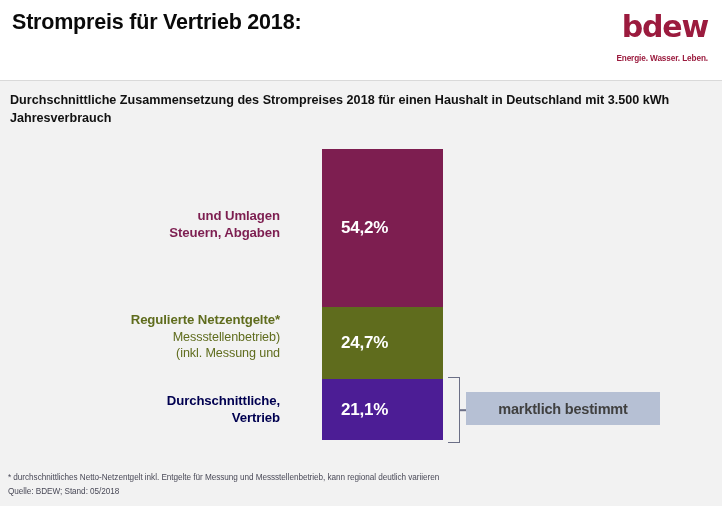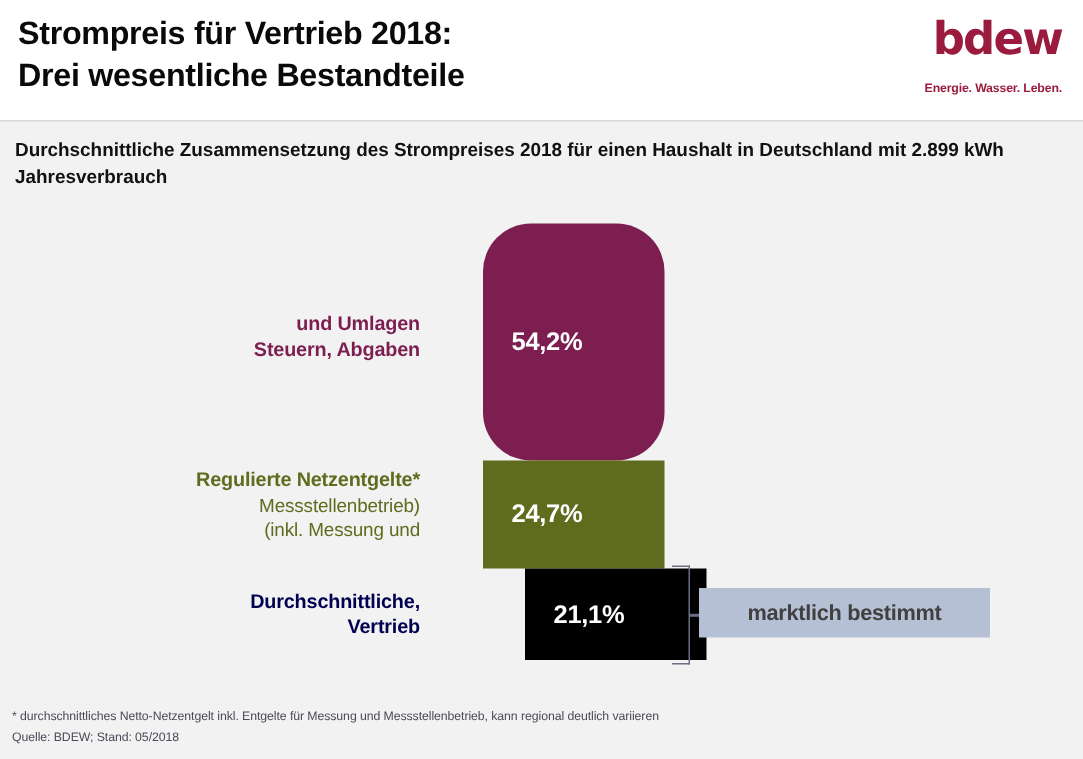--- a/index.html
+++ b/index.html
@@ -108,23 +108,23 @@
     position: absolute;
     left: 19px;
     top: 50%;
     transform: translateY(-50%);
     color: #ffffff;
     font-size: 17px;
     font-weight: bold;
     letter-spacing: -0.2px;
     white-space: nowrap;
   }
-  .seg-taxes  { height: 158px; background: #7d1e50; border-radius: 32px; }
+  .seg-taxes  { height: 158px; background: #7d1e50; }
   .seg-grid   { height: 72px;  background: #5f6c1d; }
-  .seg-supply { height: 61px;  background: #000000; margin-left: 28px; }
+  .seg-supply { height: 61px;  background: #4c1d95; }
 
   
   .cat-label {
     position: absolute;
     right: 442px;
     text-align: right;
     line-height: 1.28;
     white-space: nowrap;
   }
   .cat-label .main {
@@ -193,31 +193,30 @@
     letter-spacing: -0.05px;
   }
   .footnote-line { display: block; white-space: nowrap; }
 </style>
 </head>
 <body>
 
 <div class="header">
   <div class="header-title">
     <span>Strompreis für Vertrieb 2018:</span>
-    <span class="line2">Drei wesentliche Bestandteile</span>
   </div>
 
   <div class="logo-block">
     <div class="logo-mark">bdew</div>
     <div class="logo-tagline">Energie. Wasser. Leben.</div>
   </div>
 </div>
 <div class="header-rule"></div>
 
-<div class="subtitle">Durchschnittliche Zusammensetzung des Strompreises 2018 für einen Haushalt in Deutschland mit 2.899 kWh Jahresverbrauch</div>
+<div class="subtitle">Durchschnittliche Zusammensetzung des Strompreises 2018 für einen Haushalt in Deutschland mit 3.500 kWh Jahresverbrauch</div>
 
 <div class="chart-area">
 
   <div class="cat-label label-taxes">
     <div class="main">und Umlagen</div>
     <div class="main">Steuern, Abgaben</div>
   </div>
 
   <div class="cat-label label-grid">
     <div class="main">Regulierte Netzentgelte*</div>

